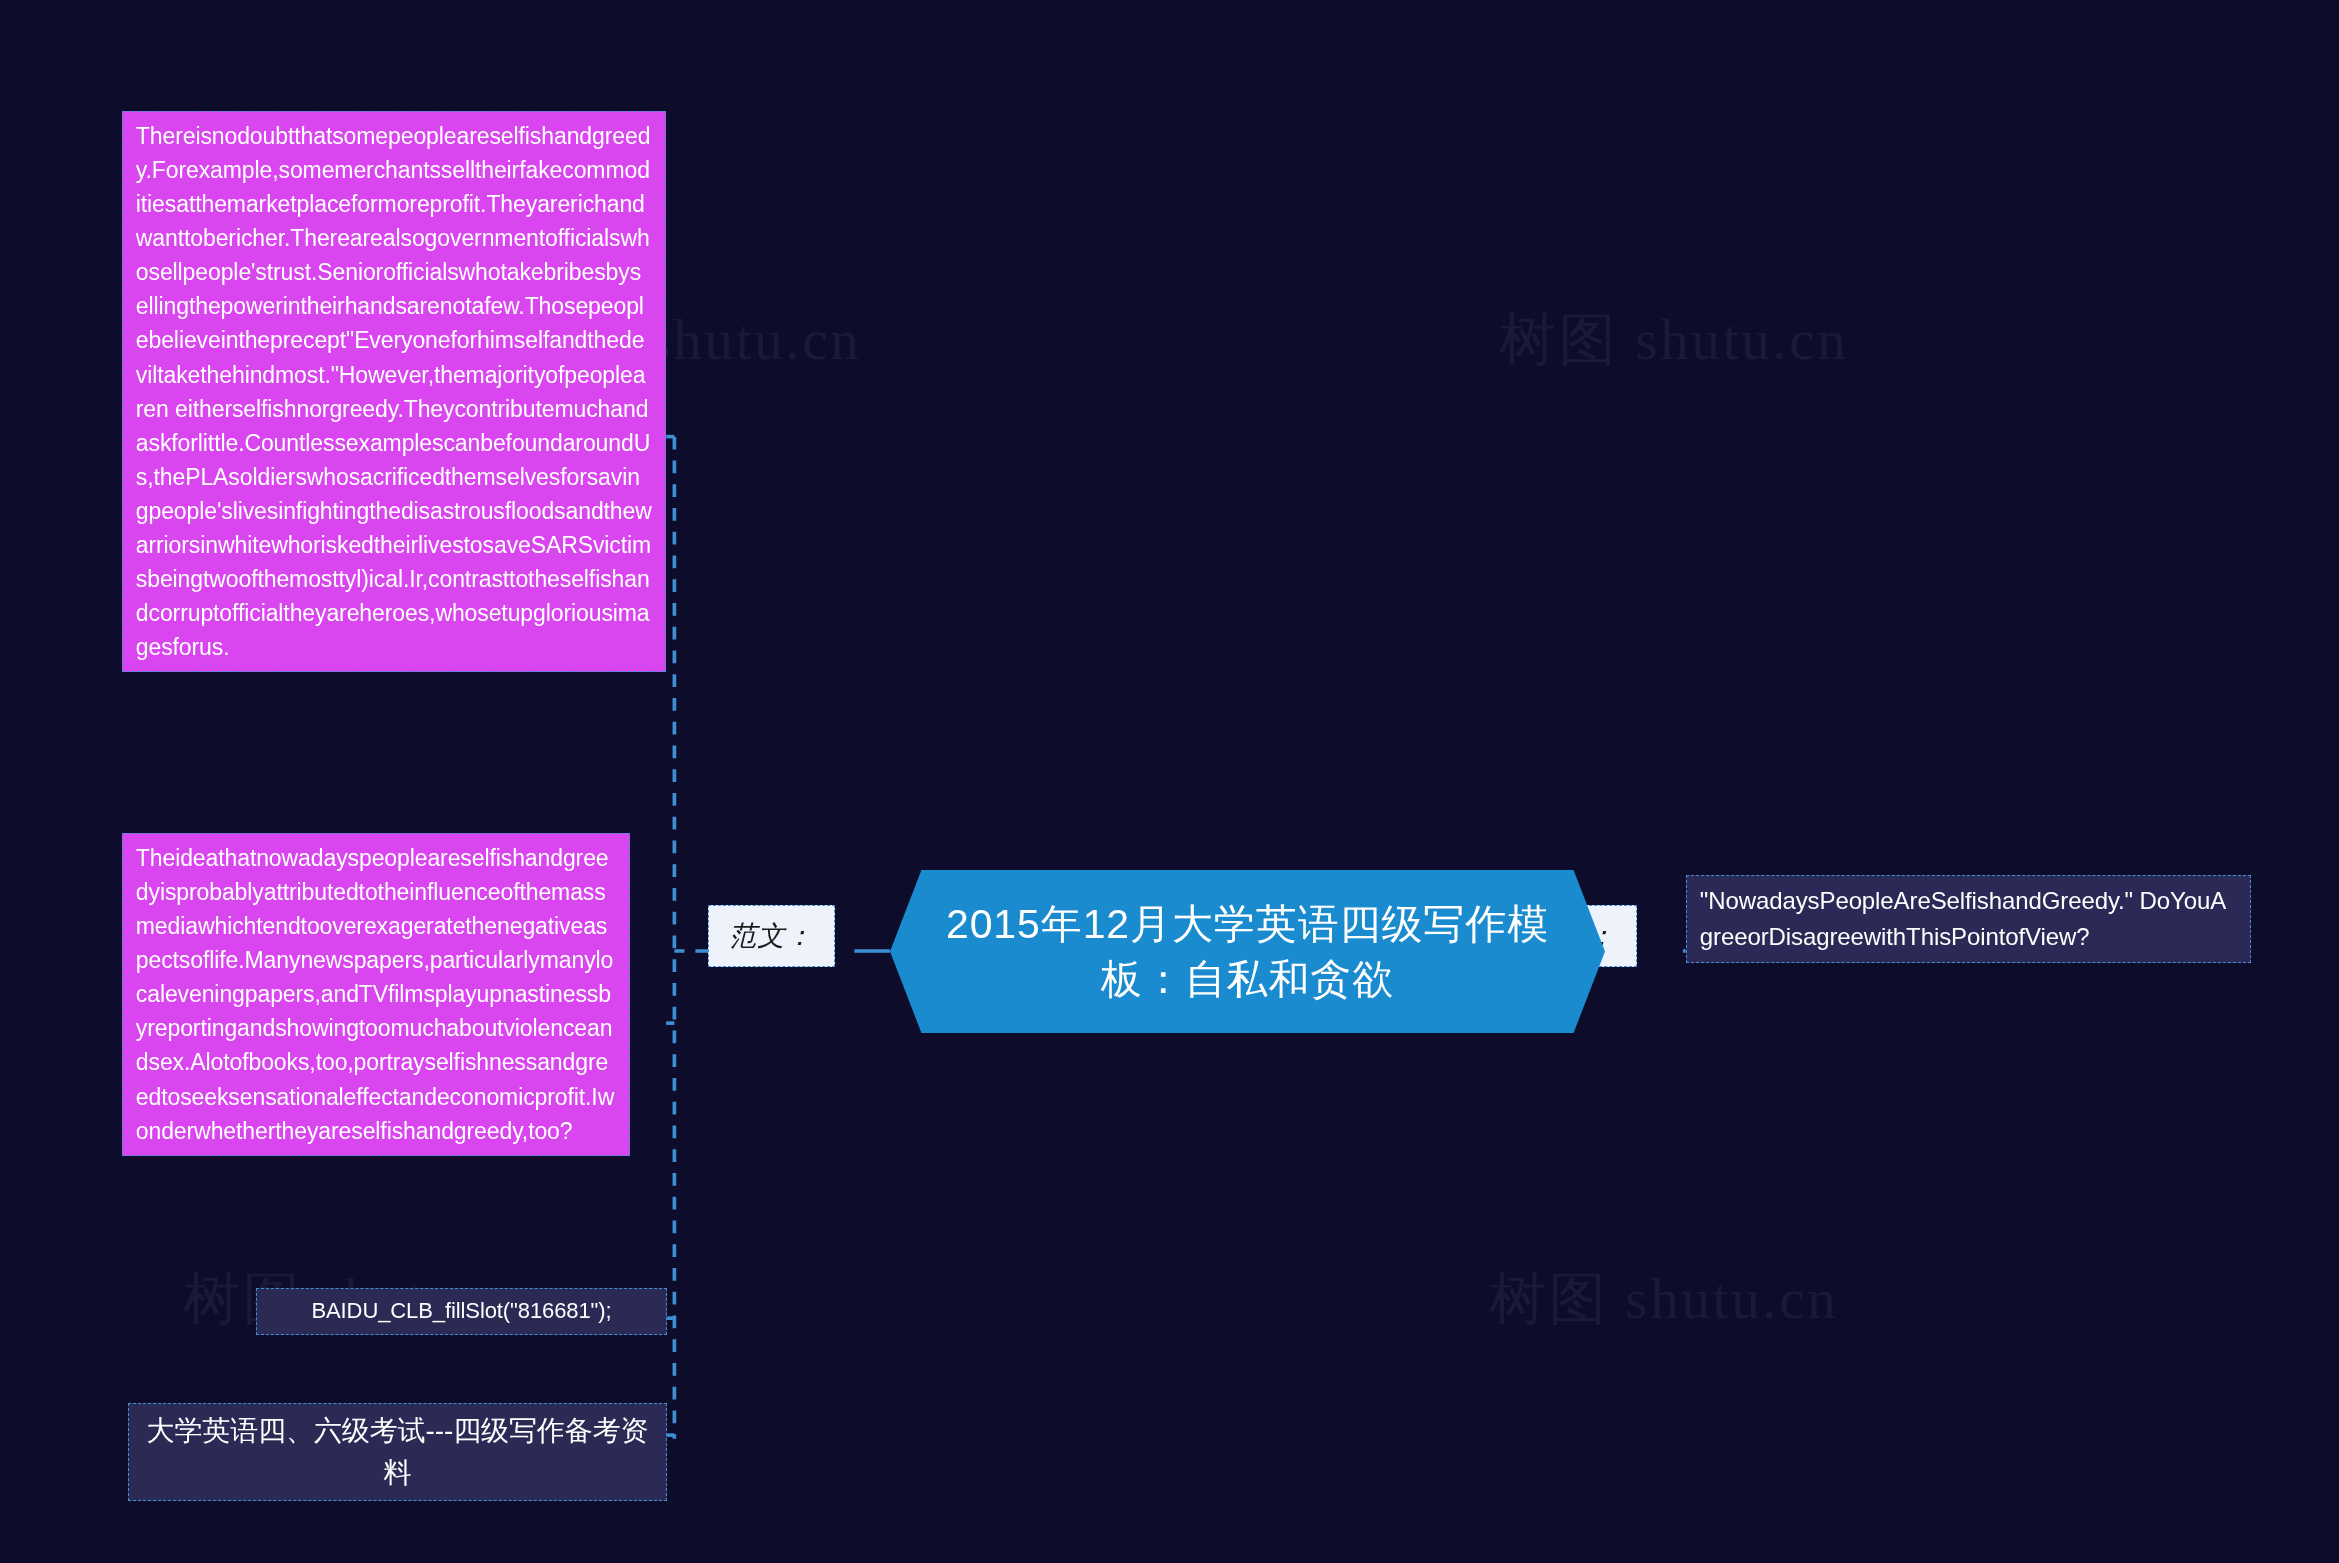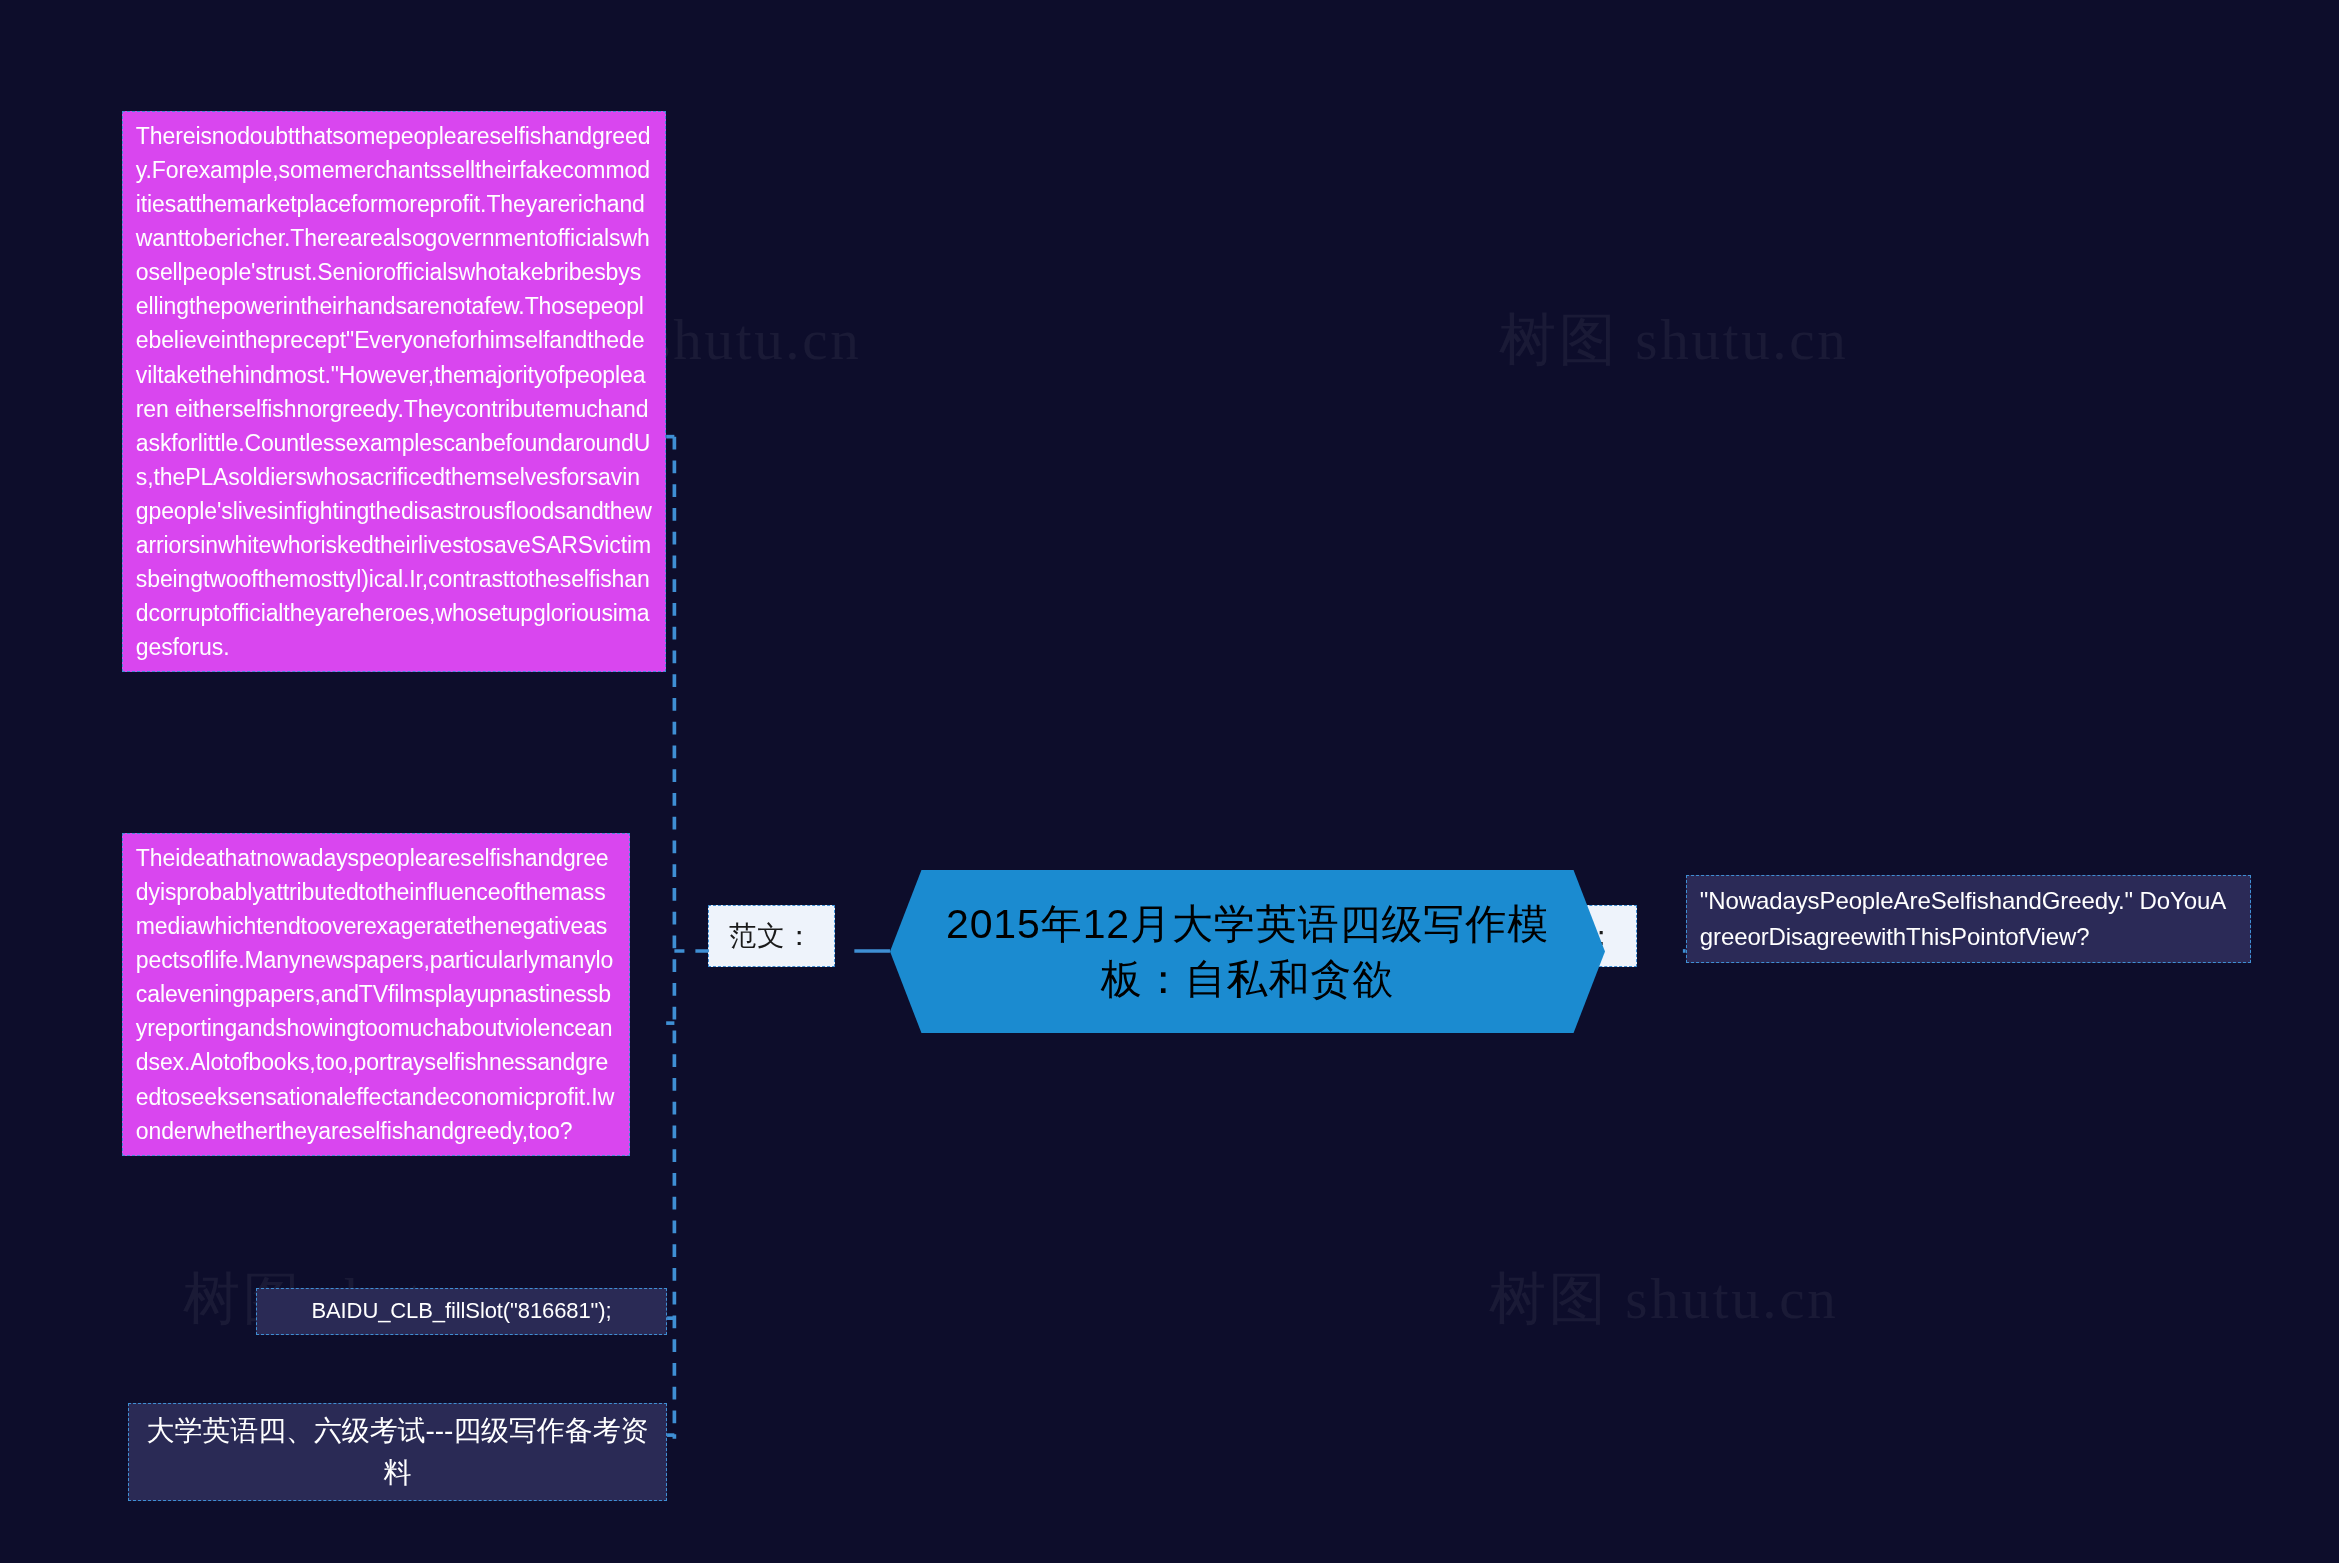--- a/index.html
+++ b/index.html
@@ -91,32 +91,33 @@
   .branch-label {
     position: absolute;
     z-index: 3;
     border: 1.8px dashed #3f8fd4;
     background: #eef3fb;
     color: #1b1b1b;
     font-size: 27.4px;
     padding: 12px 20px;
     letter-spacing: 0.9px;
     white-space: nowrap;
+    font-style: italic;
   }
   #node-label-fanwen { left: 708px;  top: 905px; }
   #node-label-timu   { left: 1510px; top: 905px; }
 
   
   #node-center {
     position: absolute;
     z-index: 4;
     left: 890px; top: 870px;
     width: 715px; height: 163px;
     background: #1b8bd0;
-    color: #000000;
+    color: #ffffff;
     display: flex;
     align-items: center;
     justify-content: center;
     text-align: center;
     font-size: 41px;
     line-height: 1.32;
     letter-spacing: 0.9px;
     clip-path: polygon(4.4% 0%, 95.6% 0%, 100% 50%, 95.6% 100%, 4.4% 100%, 0% 50%);
   }
   #node-center .center-text { padding: 0 24px; }

